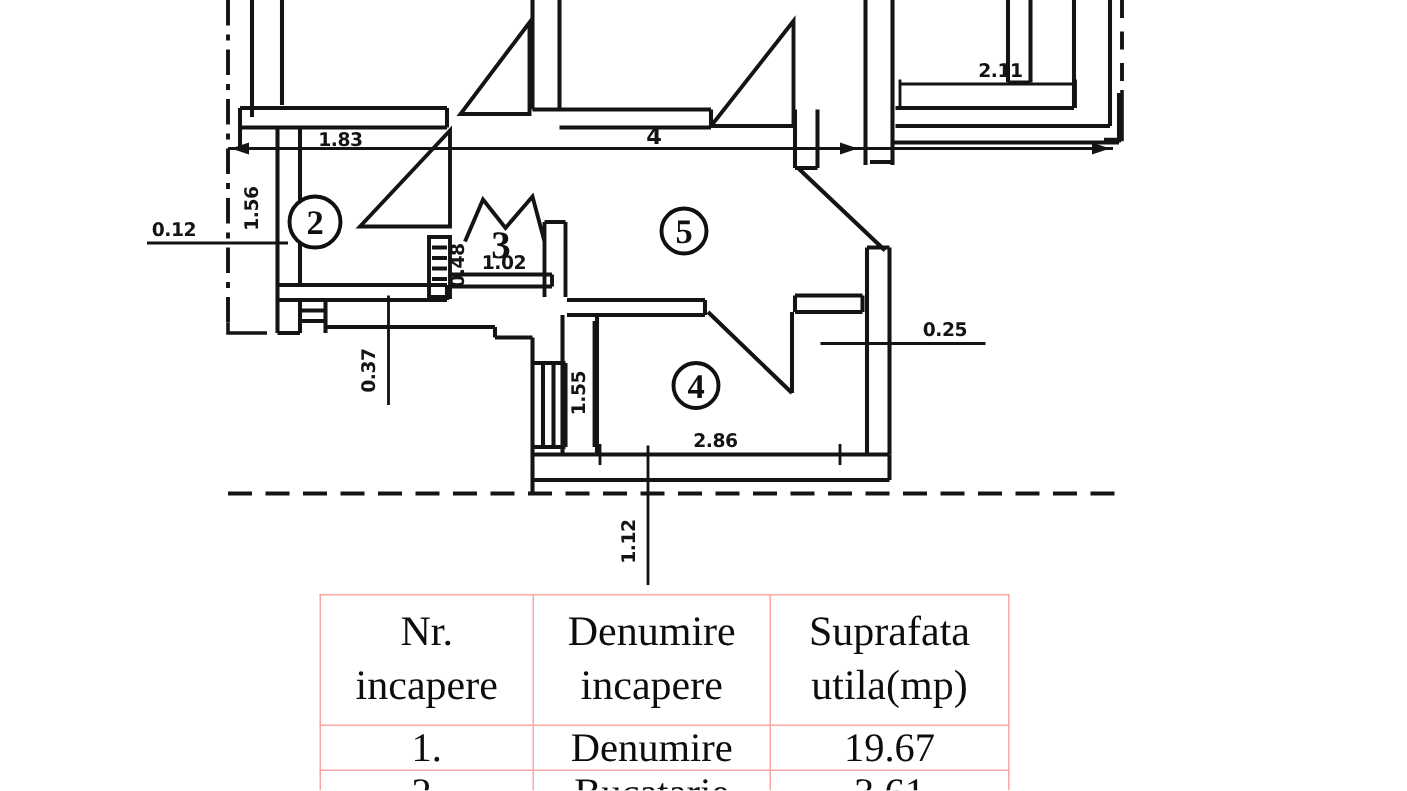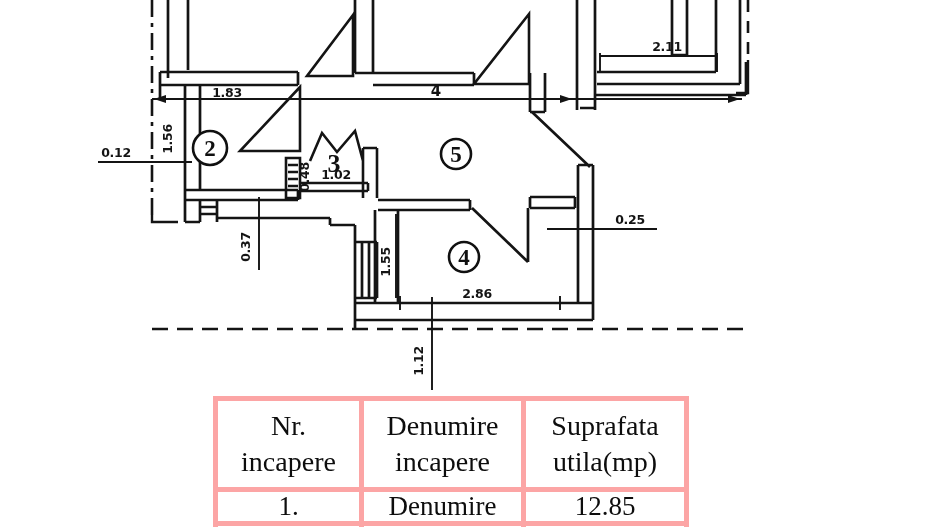--- a/index.html
+++ b/index.html
@@ -6,21 +6,21 @@
   .page{position:relative;width:938px;height:527px;background:#fff;overflow:hidden;
         font-family:"Liberation Serif",serif;color:#111;}
   .plan-svg{position:absolute;left:0;top:0;}
   .dim{font-family:"DejaVu Sans",sans-serif;font-weight:700;font-size:12.5px;
        letter-spacing:-0.3px;fill:#141414;}
   .dim4{font-family:"DejaVu Sans",sans-serif;font-weight:700;font-size:15px;fill:#141414;}
   .roomnum{font-family:"Liberation Serif",serif;font-weight:700;font-size:23px;fill:#101010;}
   .roomnum3{font-family:"Liberation Serif",serif;font-weight:700;font-size:26px;fill:#101010;}
   .areas-table{position:absolute;left:213px;top:396px;border-collapse:collapse;
                table-layout:fixed;background:#fff;}
-  .areas-table td{border:5px solid #fca5a5;text-align:center;vertical-align:middle;
+  .areas-table td{border:1px solid #fca5a5;text-align:center;vertical-align:middle;
                   font-size:27px;line-height:1.3;color:#0d0d0d;padding:0;}
   .areas-table .hdr td{height:86px;white-space:pre-line;font-size:28px;}
   .areas-table .rowline td{height:29px;font-size:27px;line-height:29px;}
   .c1{width:141px;} .c2{width:157px;margin-left:12px;} .c3{width:158px;margin-left:44px;}
 </style>
 </head>
 <body>
 
 <div class="page">
 
@@ -117,21 +117,21 @@
       <td class="c1">Nr.
 incapere</td>
       <td class="c2">Denumire
 incapere</td>
       <td class="c3">Suprafata
 utila(mp)</td>
     </tr>
     <tr class="rowline">
       <td>1.</td>
       <td>Denumire</td>
-      <td>12.85</td>
+      <td>19.67</td>
     </tr>
     <tr class="rowline">
       <td>2.</td>
       <td>Bucatarie</td>
       <td>3.61</td>
     </tr>
   </tbody>
     </table>
 
 </div>

